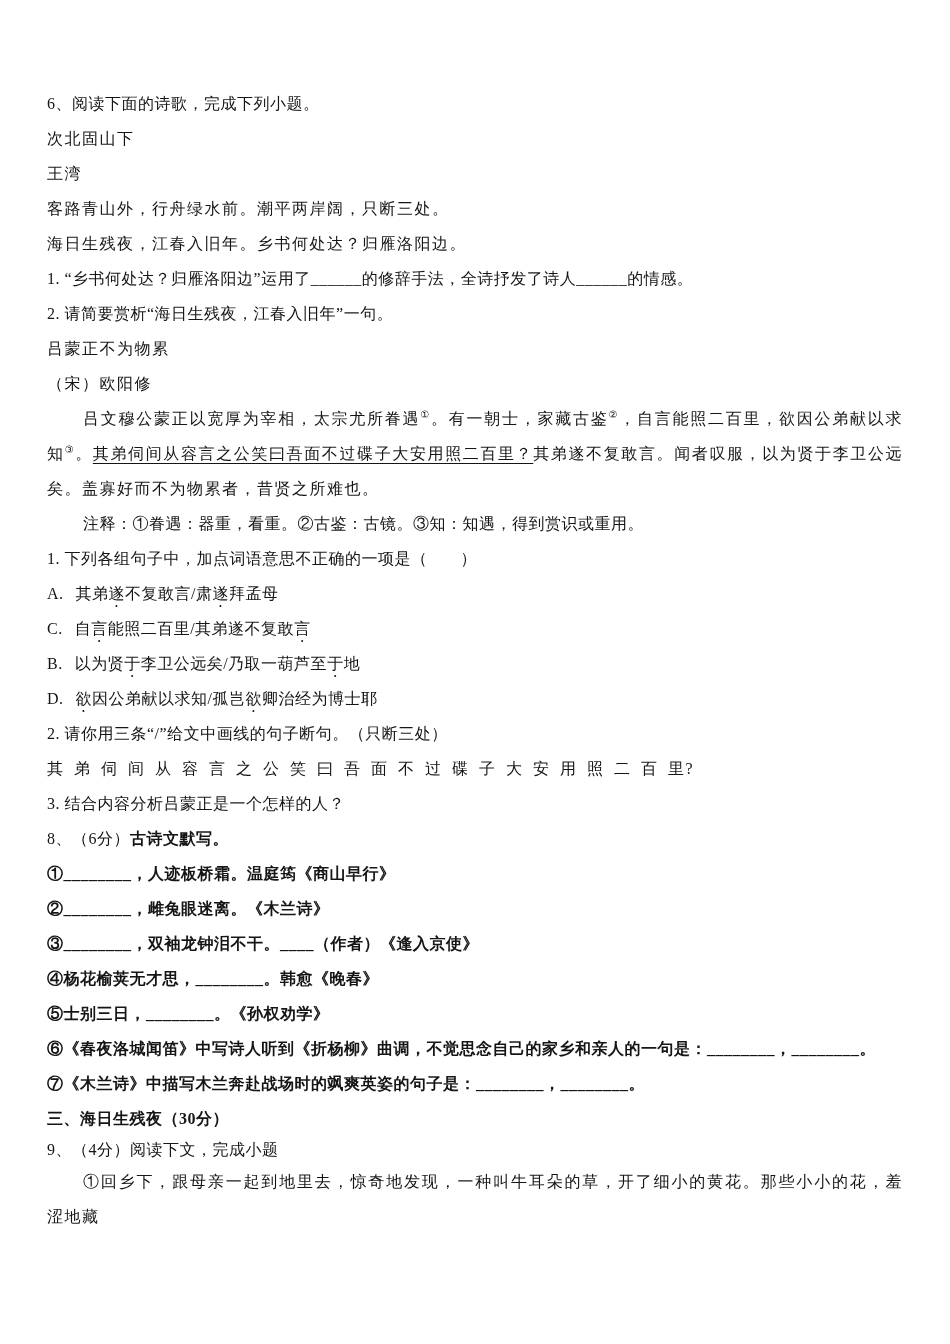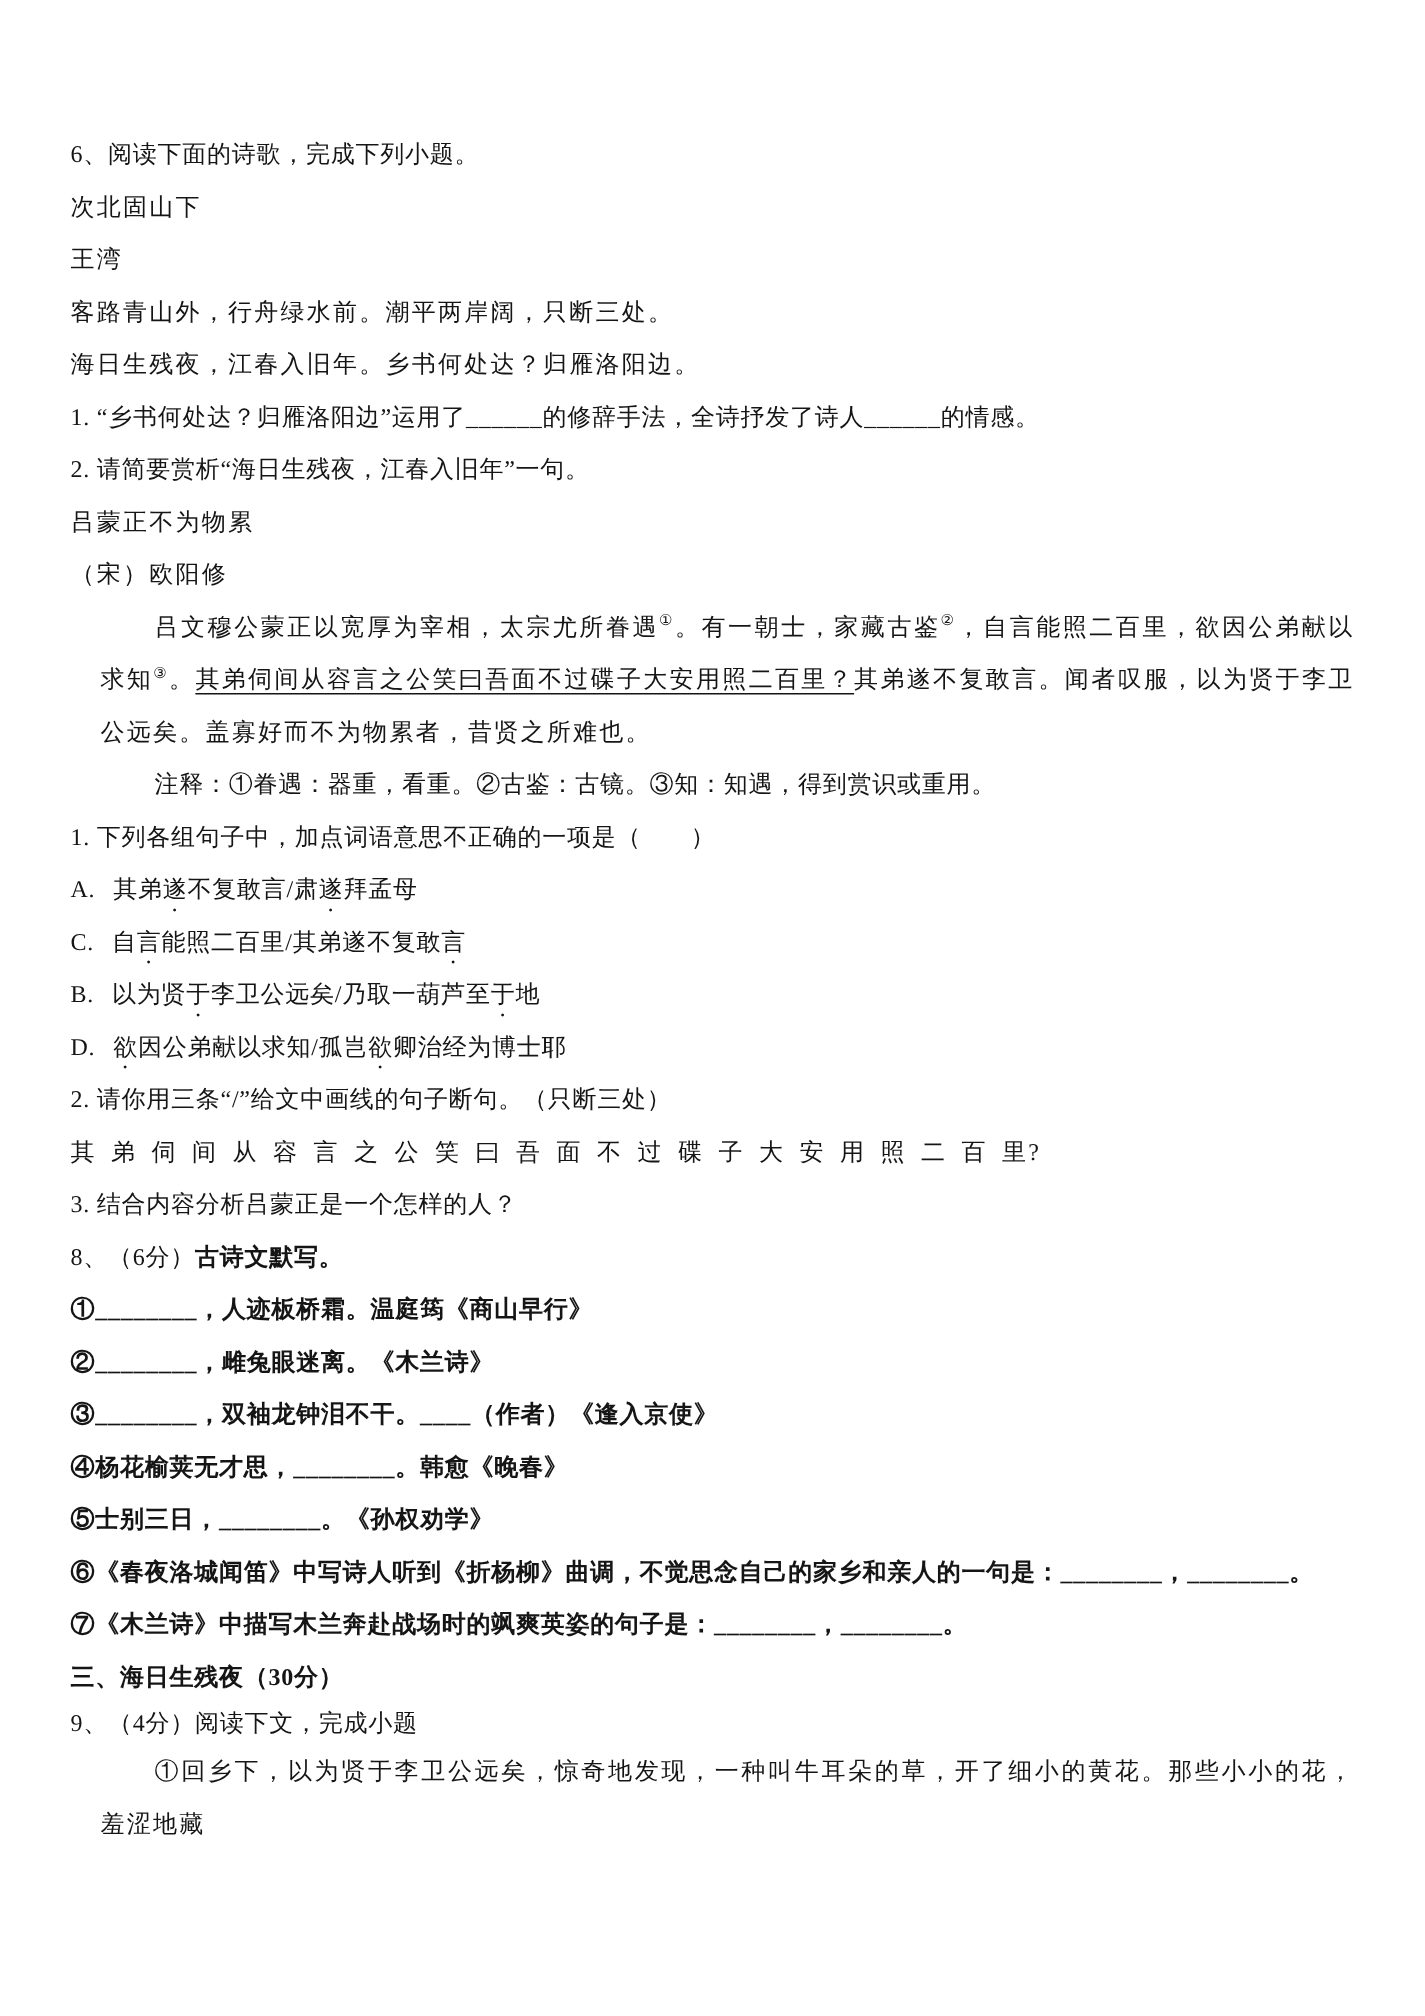--- a/index.html
+++ b/index.html
@@ -18,21 +18,21 @@
   .line {
     margin: 0;
     font-size: 16px;
     line-height: 35px;
     text-align: justify;
     letter-spacing: 0.5px;
   }
   .kai { 
     letter-spacing: 1.5px;
   }
-  .indent { text-indent: 36px; margin-left: 20px; }
+  .indent { text-indent: 36px; }
   .bold { font-weight: 700; }
   .heading { font-weight: 700; }
   .tight { line-height: 28px; }
   sup { font-size: 10px; line-height: 0; vertical-align: super; }
   .u { text-decoration: underline; text-underline-offset: 4px; }
   .dot {
     -webkit-text-emphasis: filled dot;
     text-emphasis: filled dot;
     -webkit-text-emphasis-position: under left;
     text-emphasis-position: under left;
@@ -77,16 +77,16 @@
     <p class="line bold">③________，双袖龙钟泪不干。____（作者）《逢入京使》</p>
     <p class="line bold">④杨花榆荚无才思，________。韩愈《晚春》</p>
     <p class="line bold">⑤士别三日，________。《孙权劝学》</p>
     <p class="line bold">⑥《春夜洛城闻笛》中写诗人听到《折杨柳》曲调，不觉思念自己的家乡和亲人的一句是：________，________。</p>
     <p class="line bold">⑦《木兰诗》中描写木兰奔赴战场时的飒爽英姿的句子是：________，________。</p>
   </section>
 
   <section>
     <p class="line heading">三、海日生残夜（30分）</p>
     <p class="line tight">9、（4分）阅读下文，完成小题</p>
-    <p class="line kai indent">①回乡下，以为贤于李卫公远矣，惊奇地发现，一种叫牛耳朵的草，开了细小的黄花。那些小小的花，羞涩地藏</p>
+    <p class="line kai indent">①回乡下，跟母亲一起到地里去，惊奇地发现，一种叫牛耳朵的草，开了细小的黄花。那些小小的花，羞涩地藏</p>
   </section>
 
 </div>
 
 </body></html>

